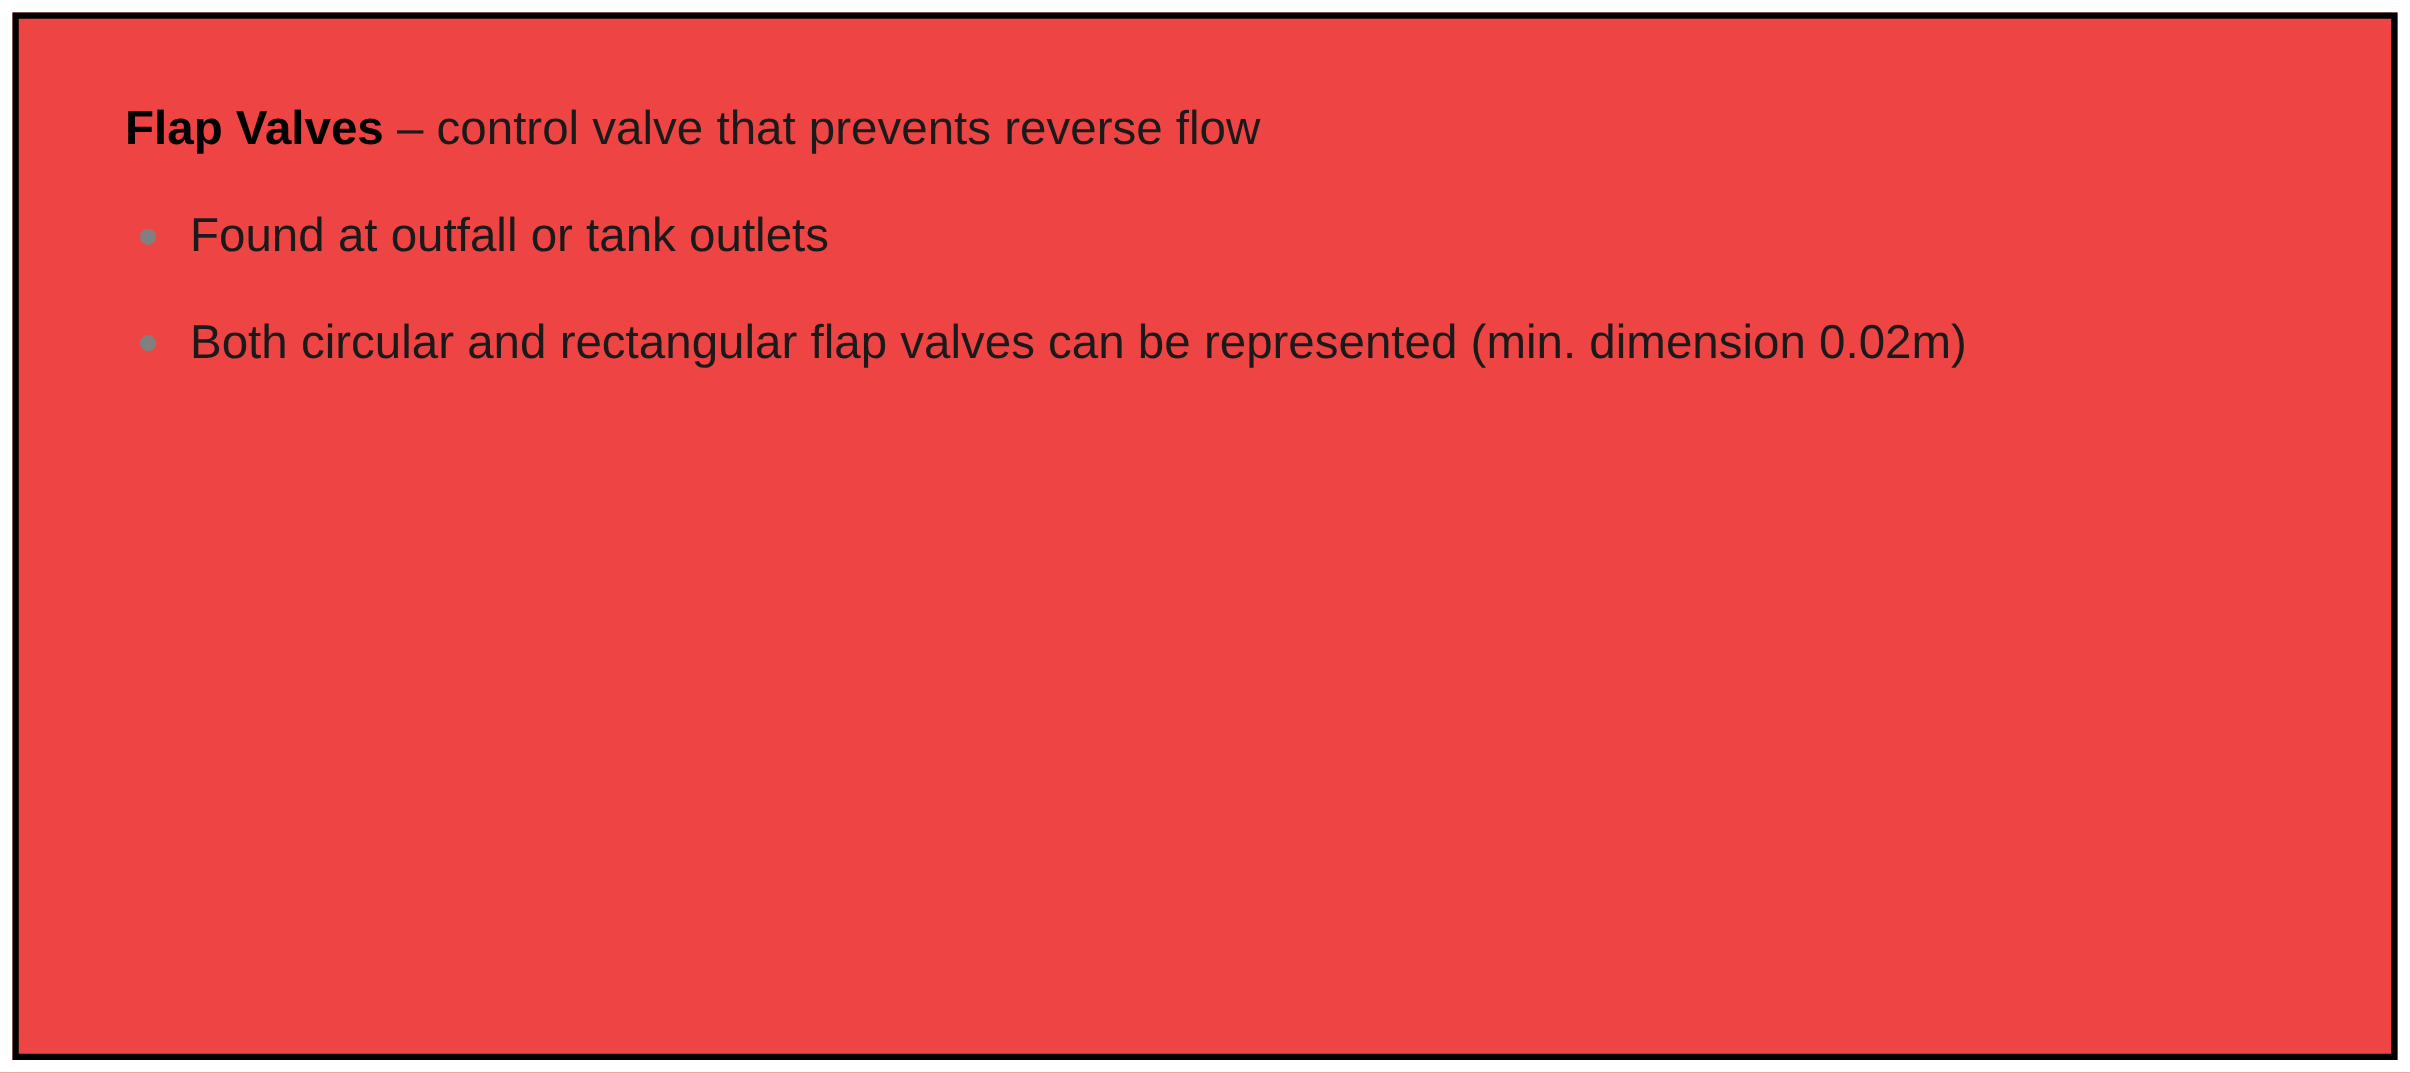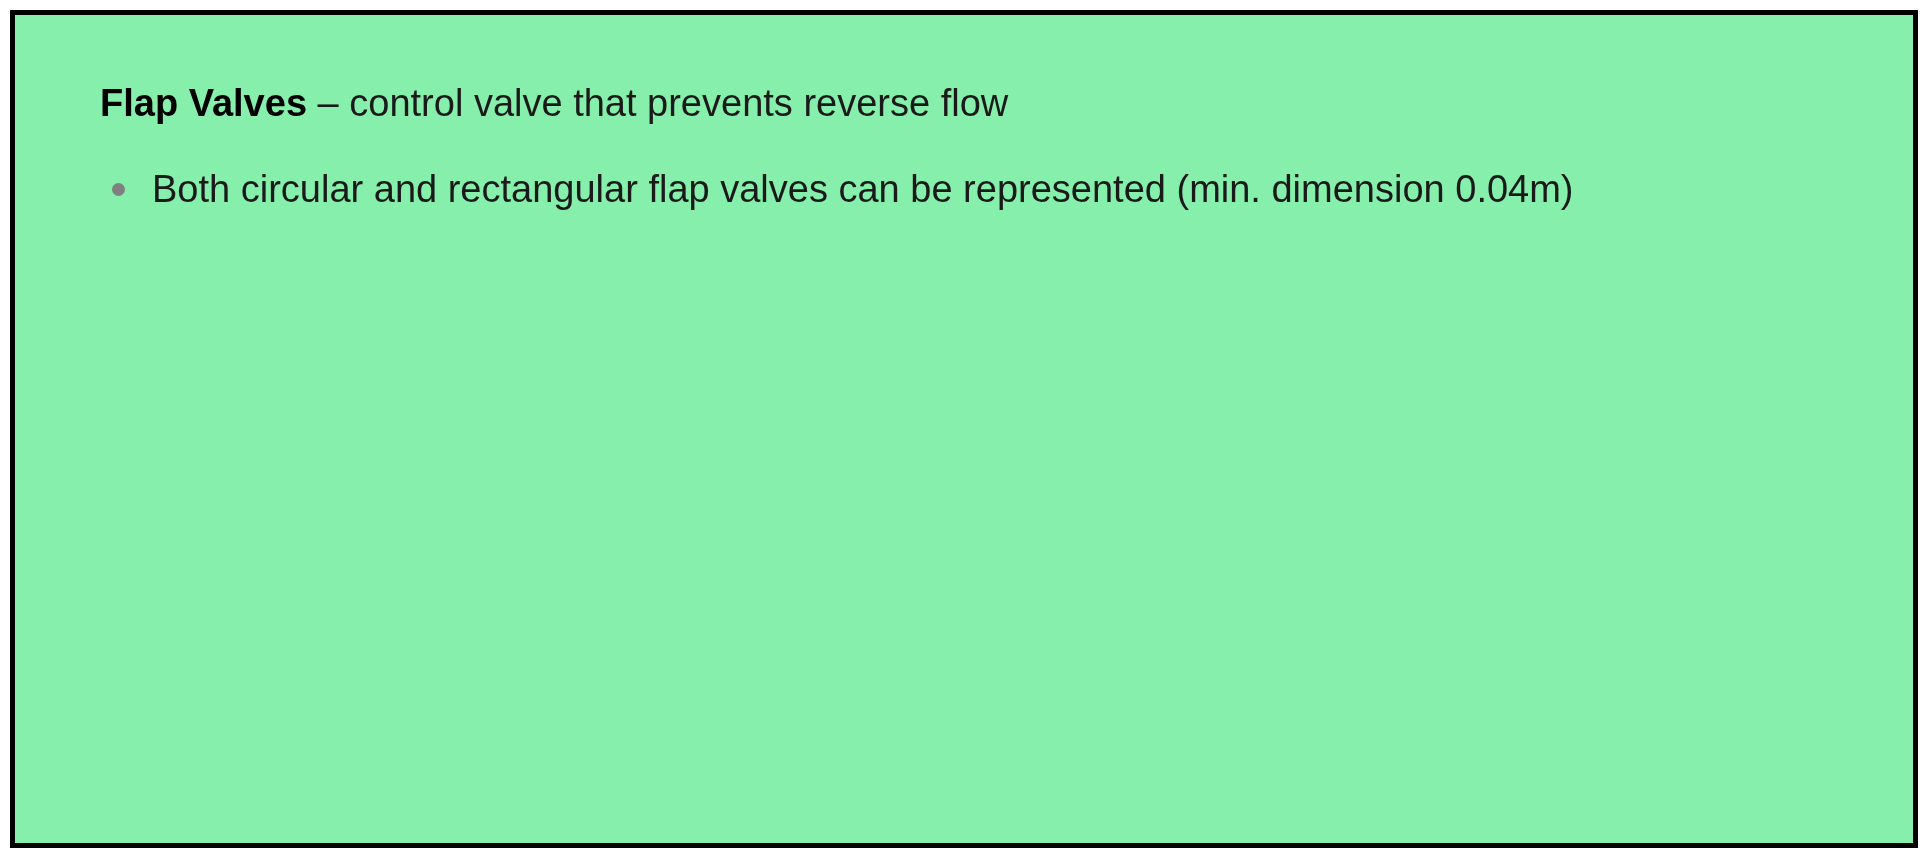--- a/index.html
+++ b/index.html
@@ -11,21 +11,21 @@
     font-family: -apple-system, BlinkMacSystemFont, "Segoe UI", "Helvetica Neue", Arial, sans-serif;
     background: #ffffff;
     width: 1928px;
     height: 858px;
     padding: 10px;
   }
   .document-frame {
     width: 100%;
     height: 100%;
     border: 5px solid #000000;
-    background: #86efac;
+    background: #ef4444;
     padding: 65px 72px 40px 85px;
   }
   .para {
     font-size: 38px;
     line-height: 1.25;
     color: #1a1a1a;
     margin-bottom: 38px;
     font-weight: 400;
   }
   .bold {
@@ -67,21 +67,24 @@
 <body>
 
 <div class="document-frame">
 
   <p class="para">
     <span class="bold">Flap Valves</span><span> – control valve that prevents reverse flow</span>
   </p>
 
   <ul>
     <li>
-      <span>Both circular and rectangular flap valves can be represented (min. dimension 0.04m)</span>
+      <span>Found at outfall or tank outlets</span>
+    </li>
+    <li>
+      <span>Both circular and rectangular flap valves can be represented (min. dimension 0.02m)</span>
     </li>
   </ul>
 
 
   <ul>
   </ul>
 
 </div>
 
 </body></html>

